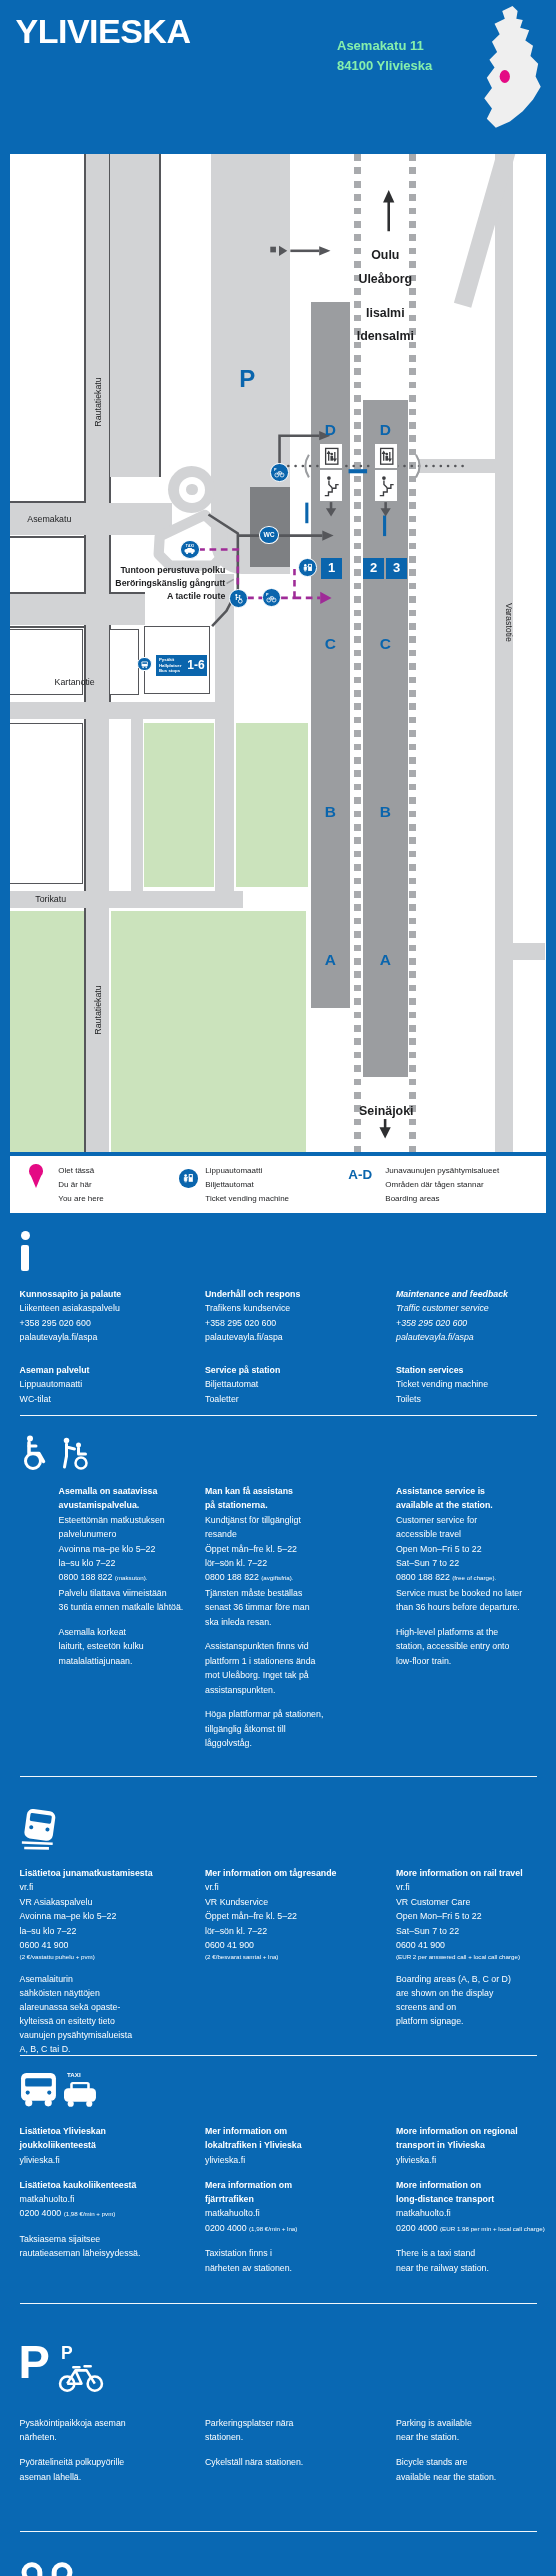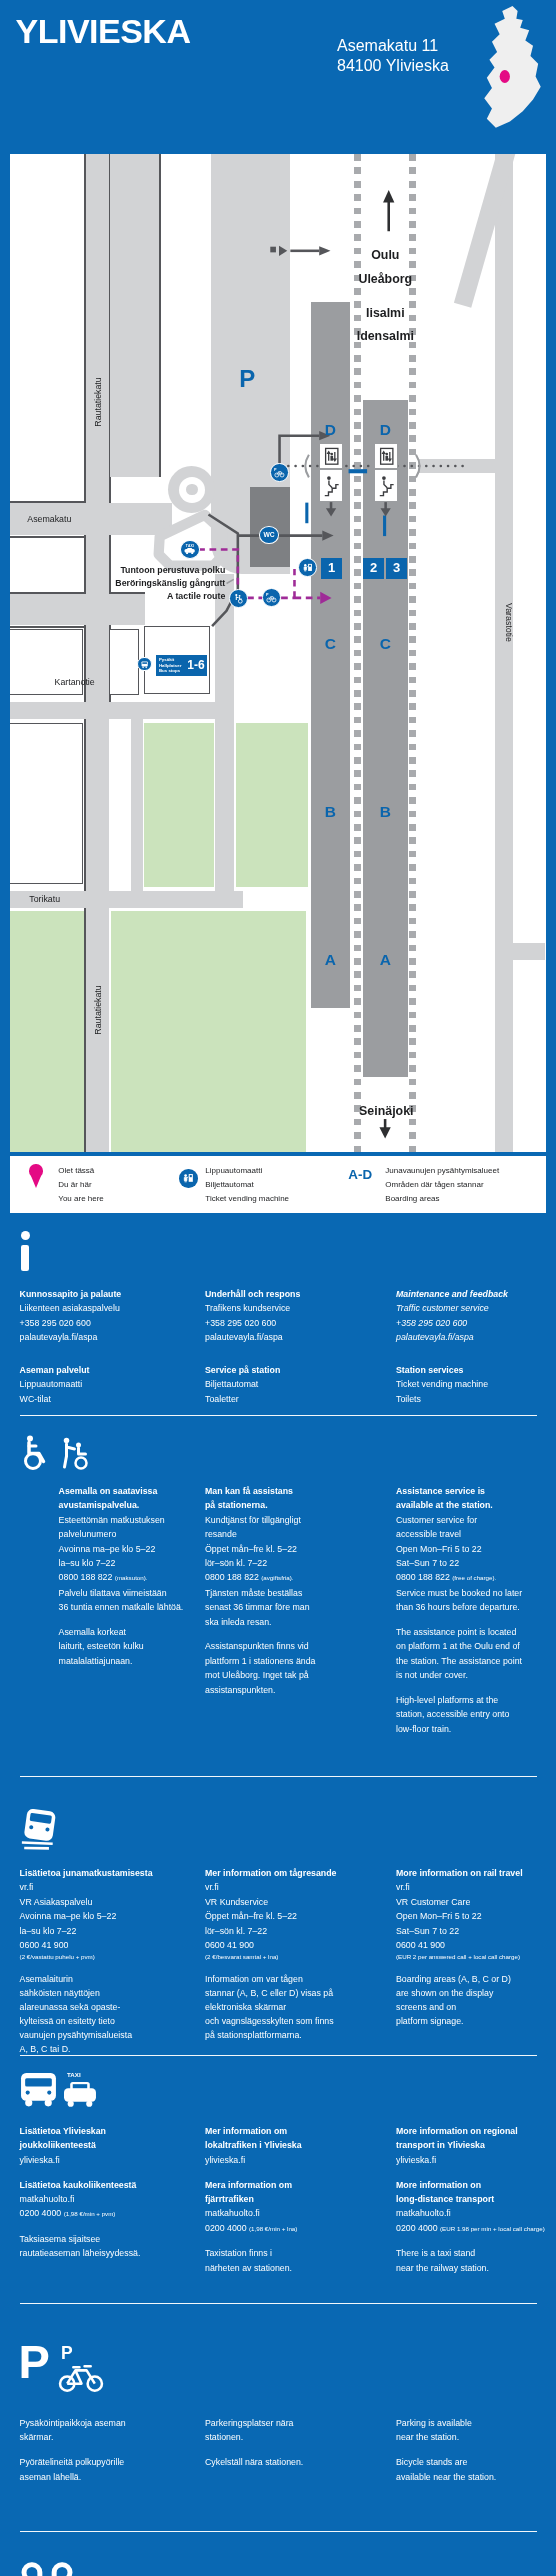--- a/index.html
+++ b/index.html
@@ -1,21 +1,21 @@
 <!DOCTYPE html>
 <html style="font-size:8.2px"><head>
 <meta charset="utf-8">
 <style>
   html,body{margin:0;padding:0;}
   body{width:556px;height:2901px;position:relative;background:#0968b3;
        font-family:"Liberation Sans","DejaVu Sans",sans-serif;overflow:hidden;}
   .abs{position:absolute;}
   
   .title{left:15.5px;top:12.4px;color:#fff;font-size:34px;font-weight:bold;letter-spacing:-0.5px;}
-  .addr{left:337px;top:36px;color:#ffffff;font-size:16px;font-weight:normal;line-height:19.6px;white-space:pre-line;}
+  .addr{left:337px;top:36px;color:#86efac;font-size:13px;font-weight:bold;line-height:19.6px;white-space:pre-line;}
   
   #map{left:10.3px;top:154px;width:536px;height:998px;background:#fff;overflow:hidden;}
   #legend{left:10.3px;top:1156px;width:536px;height:57px;background:#fff;}
   .street{background:#d2d3d5;}
   .green{background:#cbe3bc;}
   .edge{background:#55565a;}
   .block{border:1.5px solid #55565a;background:#fff;}
   .plat{background:#9b9da0;}
   .track{width:7.2px;top:0;height:998px;
          background:repeating-linear-gradient(180deg,#a8aaad 0 6.7px,#ffffff 6.7px 13.4px);}
@@ -243,21 +243,21 @@
   <span class="abs platletter" style="left:375px;top:806px;">A</span>
 
   <div class="abs dest" style="left:375px;top:89px;">Oulu
 Uleåborg</div>
   <div class="abs dest" style="left:375px;top:148px;line-height:23px;">Iisalmi
 Idensalmi</div>
   <div class="abs dest" style="left:376px;top:945px;">Seinäjoki</div>
 
   <span class="abs mlabel" style="left:17px;top:360px;">Asemakatu</span>
   <span class="abs mlabel" style="left:9.3px;top:523px;margin-left:35px;">Kartanotie</span>
-  <span class="abs mlabel" style="left:19px;top:740px;text-align:center;">Torikatu</span>
+  <span class="abs mlabel" style="left:25px;top:740px;text-align:center;">Torikatu</span>
   <span class="abs vlabel" style="left:58px;top:243px;width:59px;text-align:center;">Rautatiekatu</span>
   <span class="abs vlabel" style="left:58px;top:851px;width:59px;text-align:center;">Rautatiekatu</span>
   <span class="abs mlabel" style="left:494px;top:449px;writing-mode:vertical-rl;">Varastotie</span>
 
   <div class="abs" style="left:31px;top:410px;width:184px;text-align:right;color:#1d1e20;font-size:8.8px;font-weight:600;line-height:13px;white-space:pre-line;">Tuntoon perustuva polku
 Beröringskänslig gångrutt
 A tactile route</div>
 </div>
 
 <div id="legend" class="abs">
@@ -360,35 +360,34 @@
 Öppet mån–fre kl. 5–22
 lör–sön kl. 7–22</p>
   <p><span>0800 188 822</span> <span class="note">(avgiftsfria).</span></p>
   <p>Tjänsten måste beställas
 senast 36 timmar före man
 ska inleda resan.</p>
   <p class="gap">Assistanspunkten finns vid
 plattform 1 i stationens ända
 mot Uleåborg. Inget tak på
 assistanspunkten.</p>
+  <p class="gap">Höga plattformar på stationen,
+tillgänglig åtkomst till
+låggolvståg.</p>
 </div>
 <div class="abs col" style="left:396px;top:1484px;width:155px;">
   <p class="t">Assistance service is
 available at the station.</p>
   <p>Customer service for
 accessible travel
 Open Mon–Fri 5 to 22
 Sat–Sun 7 to 22</p>
   <p><span>0800 188 822</span> <span class="note">(free of charge).</span></p>
   <p>Service must be booked no later
 than 36 hours before departure.</p>
-  <p class="gap">The assistance point is located
-on platform 1 at the Oulu end of
-the station. The assistance point
-is not under cover.</p>
   <p class="gap">High-level platforms at the
 station, accessible entry onto
 low-floor train.</p>
 </div>
 
 <div class="abs divider" style="top:1776px;"></div>
 
 <svg class="abs" style="left:19.6px;top:1809px;" width="39" height="45" viewBox="0 0 76 88">
   <g transform="rotate(8 38 36)">
     <rect x="10" y="2" width="56" height="58" rx="12" fill="#fff"></rect>
@@ -416,25 +415,20 @@
 A, B, C tai D.</p>
 </div>
 <div class="abs col" style="left:205px;top:1866px;width:180px;">
   <p class="t">Mer information om tågresande</p>
   <p>vr.fi
 VR Kundservice
 Öppet mån–fre kl. 5–22
 lör–sön kl. 7–22</p>
   <p>0600 41 900</p>
   <p class="note" style="line-height:9.3px;">(2 €/besvarat samtal + lna)</p>
-  <p class="gap" style="line-height:14px;">Information om var tågen
-stannar (A, B, C eller D) visas på
-elektroniska skärmar
-och vagnslägesskylten som finns
-på stationsplattformarna.</p>
 </div>
 <div class="abs col" style="left:396px;top:1866px;width:157px;">
   <p class="t">More information on rail travel</p>
   <p>vr.fi
 VR Customer Care
 Open Mon–Fri 5 to 22
 Sat–Sun 7 to 22</p>
   <p>0600 41 900</p>
   <p class="note" style="line-height:9.3px;">(EUR 2 per answered call + local call charge)</p>
   <p class="gap" style="line-height:14px;">Boarding areas (A, B, C or D)
@@ -501,21 +495,21 @@
 <span class="abs" style="left:61px;top:2343px;color:#fff;font-size:17.5px;font-weight:bold;">P</span>
 <svg class="abs" style="left:58px;top:2360px;" width="47" height="33" viewBox="0 0 92 64">
   <circle cx="18" cy="46" r="14" fill="none" stroke="#fff" stroke-width="5"></circle>
   <circle cx="72" cy="46" r="14" fill="none" stroke="#fff" stroke-width="5"></circle>
   <path d="M18,46 L34,20 H56 L72,46 M34,20 L46,46 H18" fill="none" stroke="#fff" stroke-width="5" stroke-linejoin="round"></path>
   <path d="M52,12 h12 M30,14 h12" stroke="#fff" stroke-width="5" stroke-linecap="round"></path>
 </svg>
 
 <div class="abs col" style="left:19.6px;top:2416px;width:175px;">
   <p>Pysäköintipaikkoja aseman
-skärmar.</p>
+närheten.</p>
   <p class="gap">Pyörätelineitä polkupyörille
 aseman lähellä.</p>
 </div>
 <div class="abs col" style="left:205px;top:2416px;width:175px;">
   <p>Parkeringsplatser nära
 stationen.</p>
   <p class="gap">Cykelställ nära stationen.</p>
 </div>
 <div class="abs col" style="left:396px;top:2416px;width:157px;">
   <p>Parking is available

